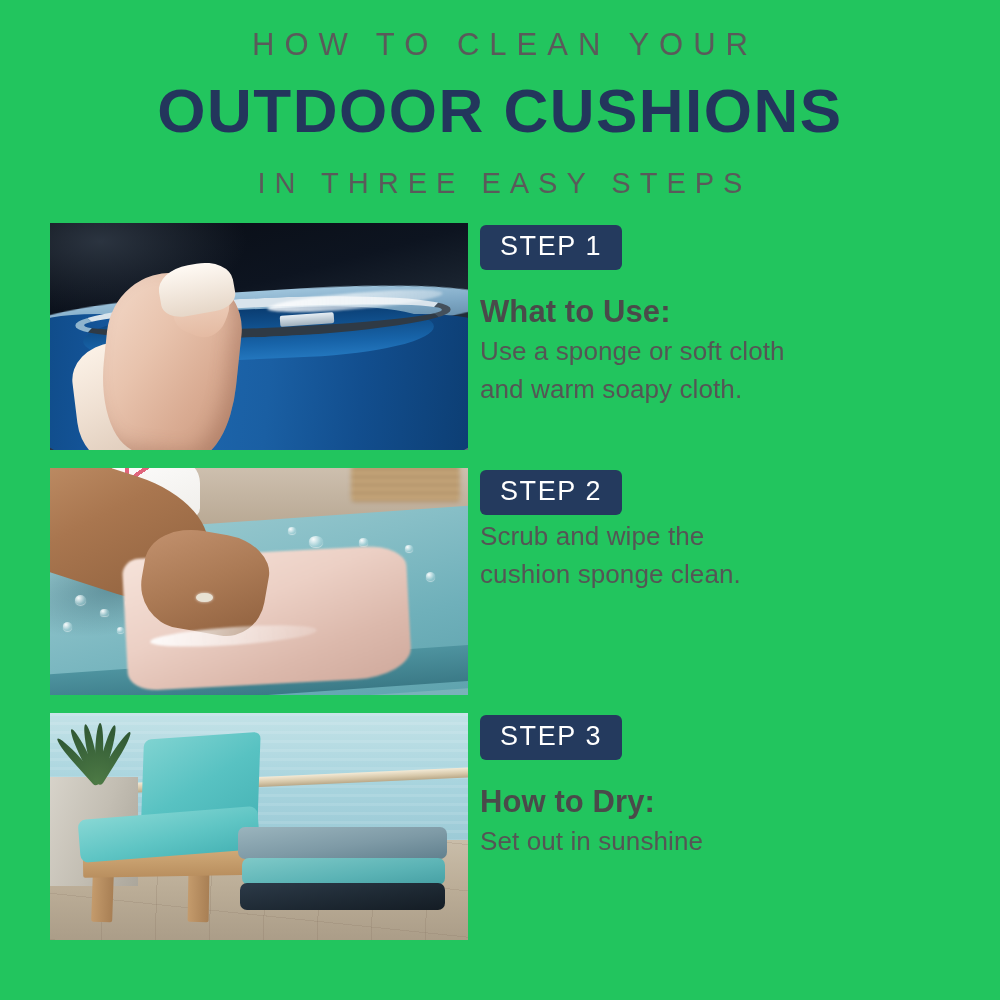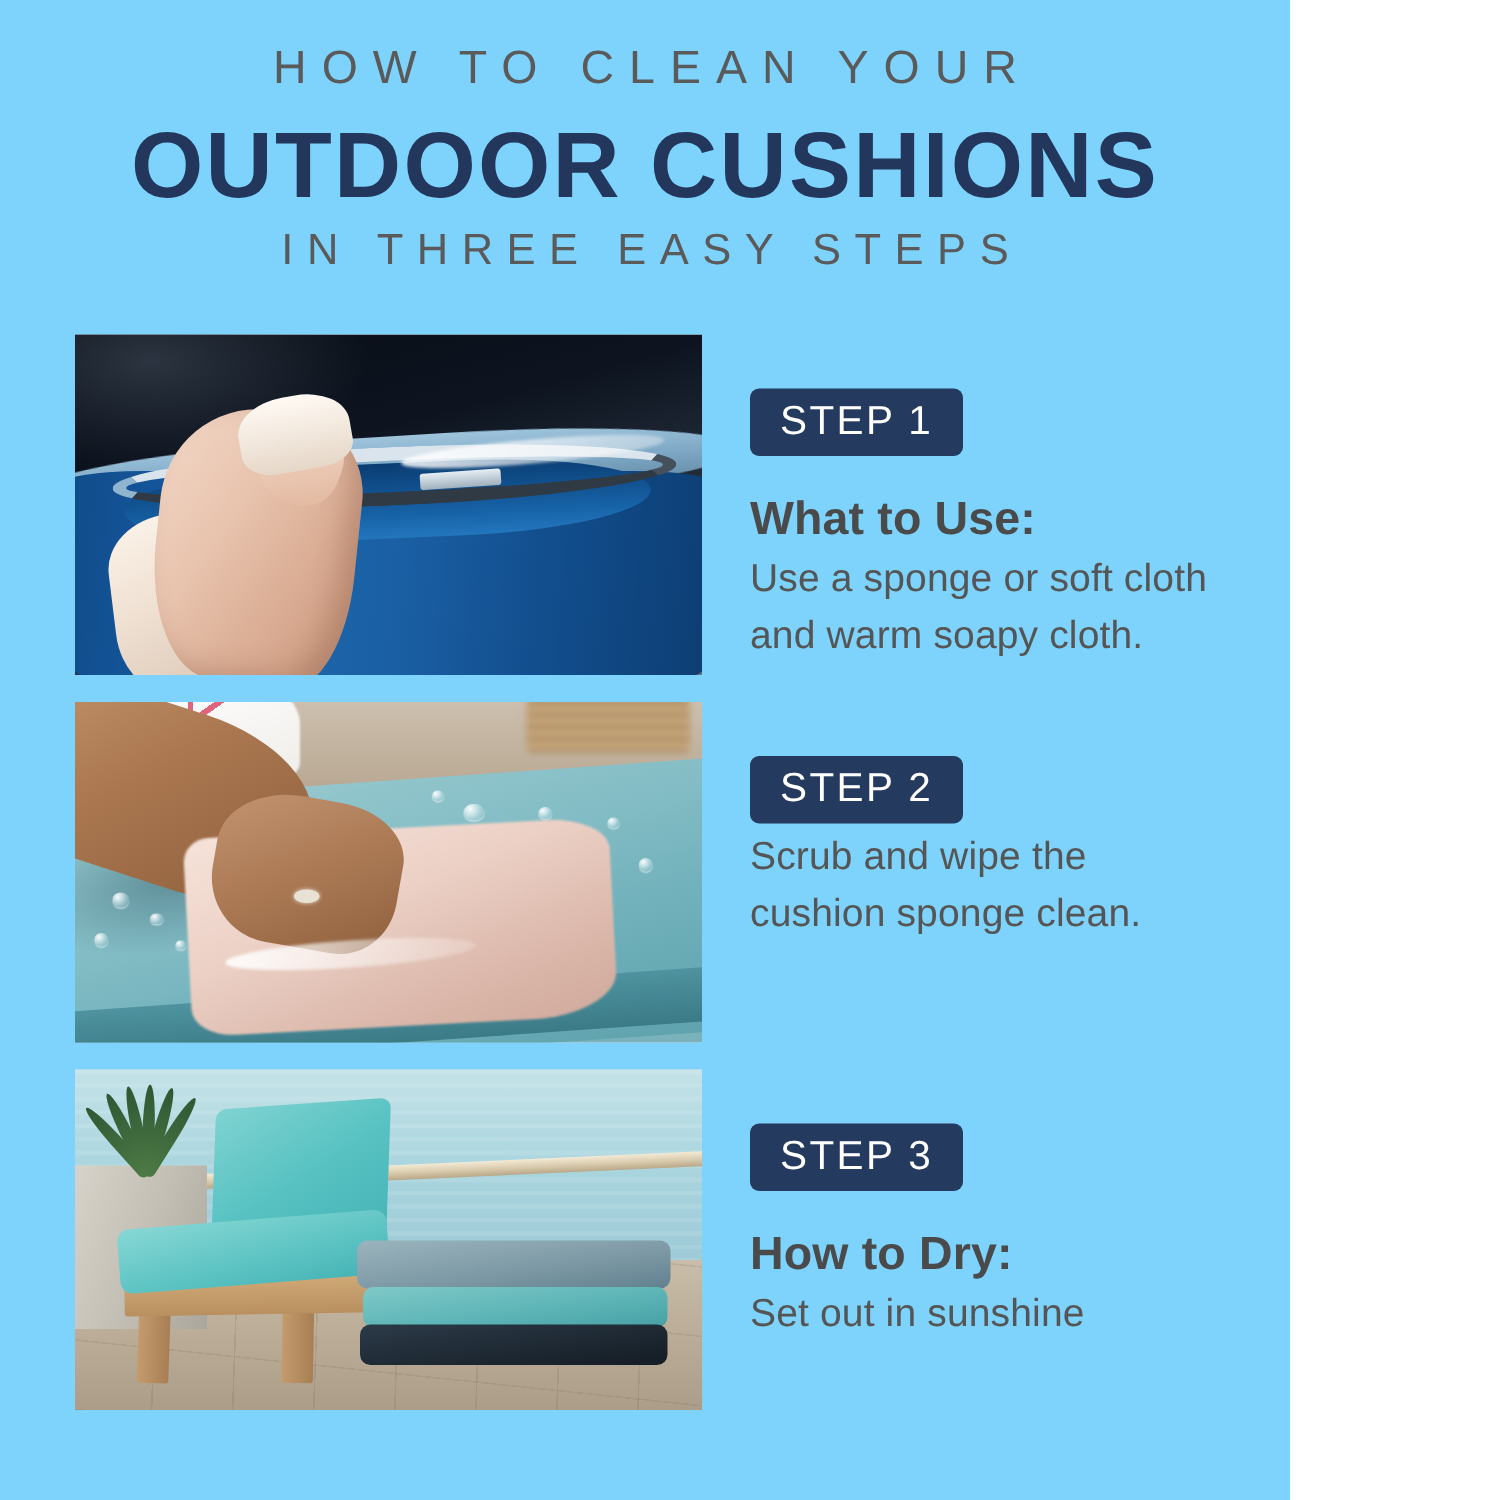--- a/index.html
+++ b/index.html
@@ -9,23 +9,23 @@
   }
   body {
     width: 1000px;
     height: 1000px;
     font-family: "Liberation Sans", sans-serif;
     color: #4a4a4a;
     overflow: hidden;
   }
   .page {
     position: relative;
-    width: 860px;
+    width: 1000px;
     height: 1000px;
-    background: #7dd3fc;
+    background: #22c55e;
   }
 
   
   .header {
     padding-top: 28px;
     text-align: center;
   }
   .eyebrow {
     font-size: 31px;
     letter-spacing: 10px;
@@ -41,21 +41,21 @@
     letter-spacing: 1.5px;
     line-height: 1.18;
     margin-top: 12px;
     white-space: nowrap;
   }
   .subline {
     font-size: 29px;
     letter-spacing: 9px;
     color: #5a5a5a;
     font-weight: 400;
-    margin-top: 4px;
+    margin-top: 20px;
     margin-left: 9px;
   }
 
   
   .steps {
     position: absolute;
     top: 223px;
     left: 50px;
     width: 900px;
   }
@@ -67,23 +67,22 @@
   .photo {
     position: relative;
     width: 418px;
     height: 227px;
     flex: 0 0 418px;
     overflow: hidden;
     background: #cfd6dc;
   }
   .step-text {
     flex: 1 1 auto;
-    padding-left: 32px;
+    padding-left: 12px;
     padding-top: 2px;
-    margin-top: 34px;
   }
   .badge {
     display: inline-block;
     background: #243a5e;
     color: #ffffff;
     font-size: 27px;
     font-weight: 400;
     letter-spacing: 1.6px;
     padding: 8px 20px 10px 20px;
     border-radius: 6px;

